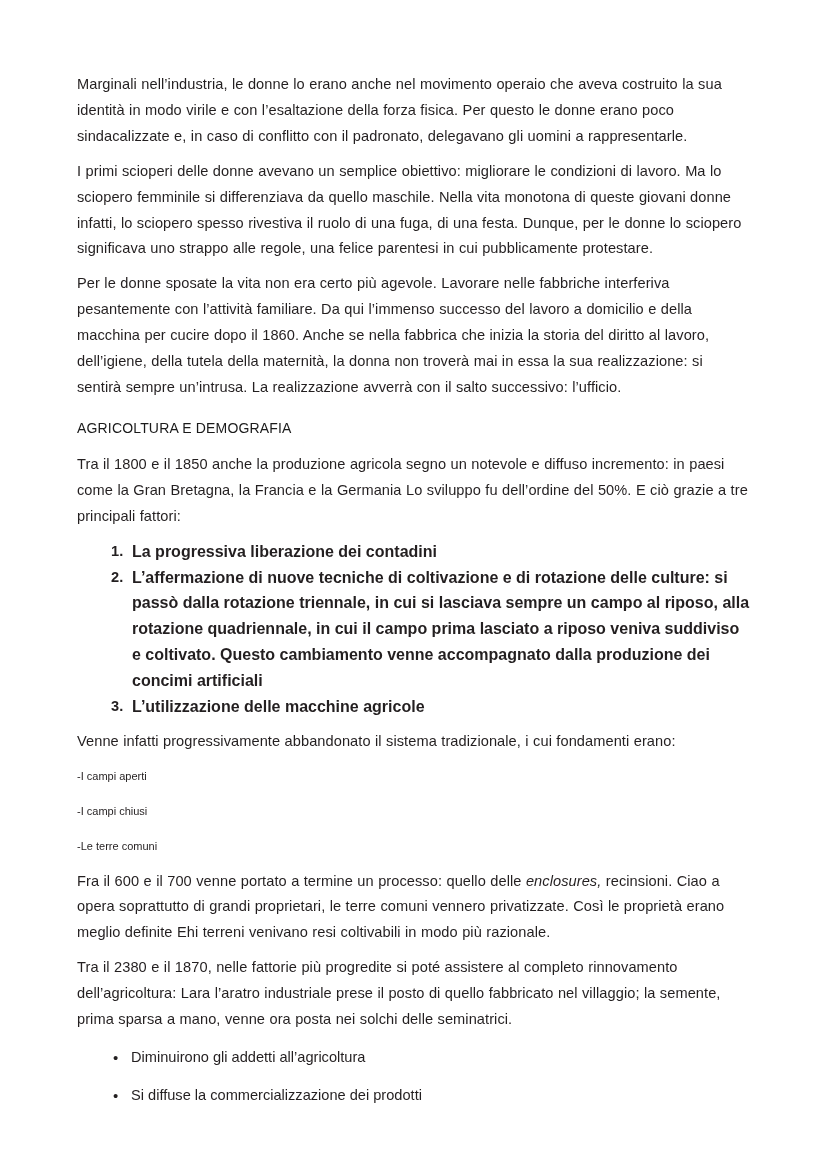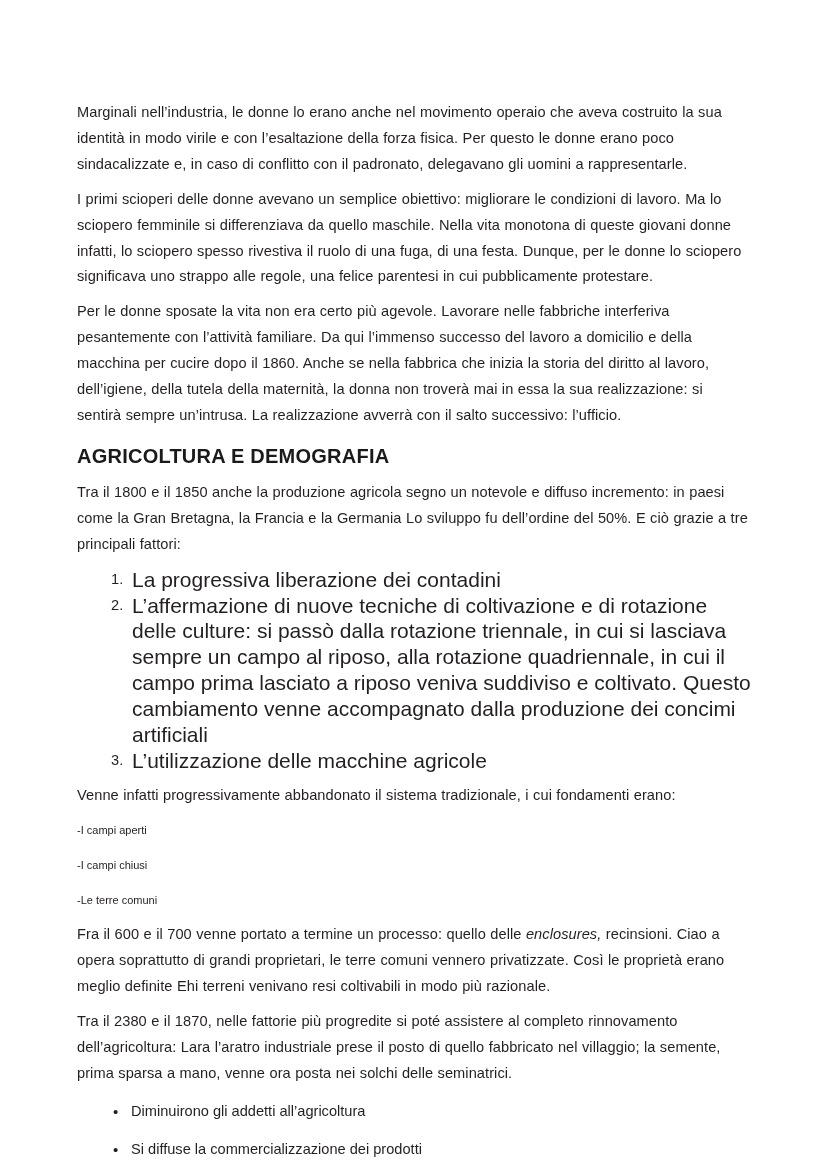--- a/index.html
+++ b/index.html
@@ -13,56 +13,57 @@
     font-family: "Liberation Sans", sans-serif;
     color: #231f20;
     overflow: hidden;
   }
   .page {
     position: relative;
     width: 828px;
     height: 923px;
     background: #ffffff;
     box-sizing: border-box;
-    padding: 100px 78px 0 77px;
+    padding: 72px 78px 0 77px;
   }
   .doc-body {
     width: 674px;
   }
   p.para {
     margin: 0 0 9px 0;
     font-size: 14.6px;
     line-height: 25.9px;
     color: #231f20;
     text-align: left;
     letter-spacing: 0.005em;
     word-spacing: 0.02em;
   }
   h2.section-heading {
     margin: 15px 0 12px 0;
-    font-size: 20px;
+    font-size: 14px;
     line-height: 24px;
-    font-weight: bold;
+    font-weight: normal;
     color: #1a1a1a;
     letter-spacing: 0.012em;
   }
   ol.numbered-list {
     margin: 2px 0 9px 0;
     padding: 0;
     list-style: none;
     counter-reset: numitem;
   }
   ol.numbered-list > li {
     position: relative;
     counter-increment: numitem;
     padding-left: 55px;
-    font-size: 21px;
+    font-size: 16px;
     line-height: 25.9px;
     color: #231f20;
     margin-bottom: 0;
+    font-weight: bold;
   }
   ol.numbered-list > li::before {
     content: counter(numitem) ".";
     position: absolute;
     left: 34px;
     top: 0;
     font-size: 14.6px;
     line-height: 25.9px;
     color: #231f20;
   }

